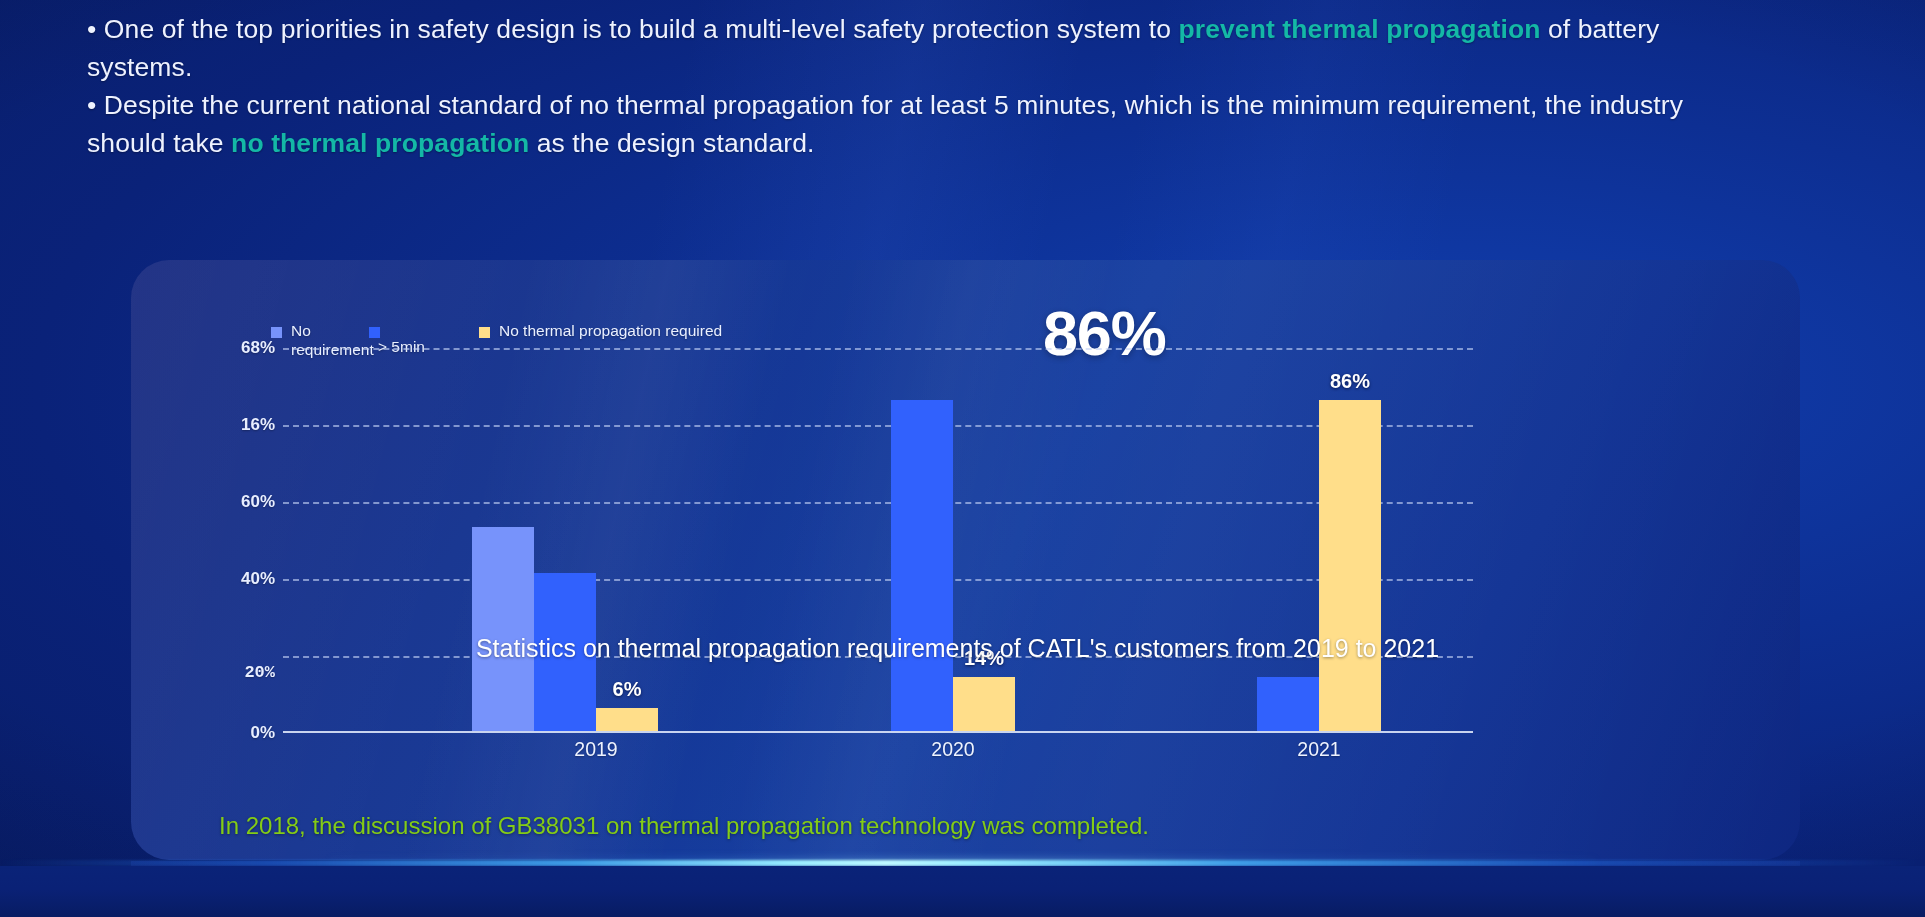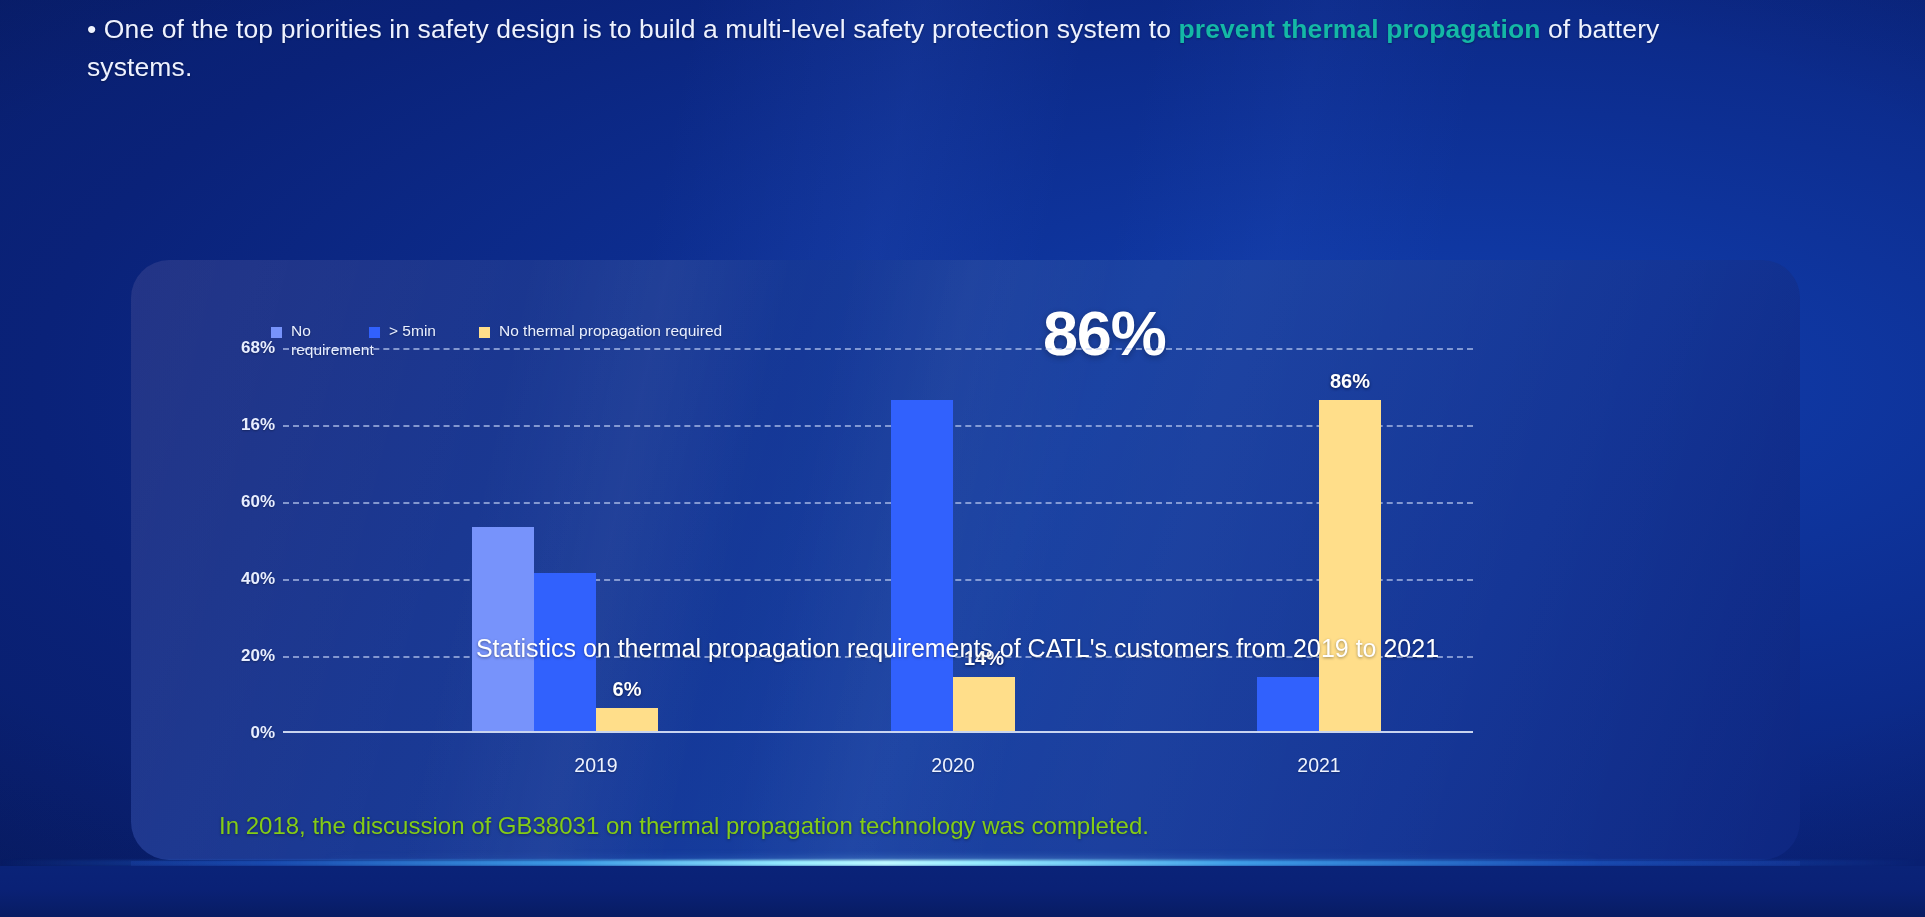--- a/index.html
+++ b/index.html
@@ -84,21 +84,21 @@
 
   
   .legend { position:absolute; left:140px; top:62px; display:flex; align-items:flex-start; }
   .legend-item { display:flex; align-items:flex-start; }
   .lg-swatch { width:11px; height:11px; margin-top:5px; flex:0 0 auto; }
   .lg-label {
     color:#eaf0ff; font-size:15.5px; line-height:18.5px;
     margin-left:9px; text-shadow:0 1px 2px rgba(0,0,0,.3);
   }
   .lg1 { width:98px; }
-  .lg2 { width:110px; }
+  .lg2 { width:110px;flex-direction:column; }
   .lg1 .lg-label { width:66px; }
 
   
   .callout { position:absolute; left:912px; top:42px; display:flex; align-items:center; }
   .callout-num {
     font-size:63px; font-weight:700; color:#ffffff; letter-spacing:-1.2px;
     line-height:1; text-shadow:0 2px 6px rgba(0,0,0,.3);
   }
   .callout-text {
     margin-left:14px; color:#ffffff; font-size:15.5px; font-weight:700;
@@ -123,21 +123,21 @@
   }
 
   .bars { position:absolute; left:0; right:0; bottom:2px; top:0; }
   .bar { position:absolute; bottom:0; }
   .bar-value {
     position:absolute; bottom:100%; left:50%; transform:translateX(-50%);
     margin-bottom:7px; color:#ffffff; font-size:20px; font-weight:700;
     white-space:nowrap; text-shadow:0 1px 3px rgba(5,20,70,.9);
   }
 
-  .xlabels { position:absolute; left:0; right:0; top:390px; height:30px;margin-top:16px; }
+  .xlabels { position:absolute; left:0; right:0; top:390px; height:30px; }
   .xlabel {
     position:absolute; transform:translateX(-50%);
     color:#eef3ff; font-size:19.5px; text-shadow:0 1px 2px rgba(0,0,0,.3);
   }
 
   .chart-title {
     position:absolute; left:0; right:16px; top:372px; text-align:center;
     color:#ffffff; font-size:25px; line-height:32px;
     text-shadow:0 1px 3px rgba(0,0,0,.4);
   }
@@ -149,20 +149,21 @@
 </style>
 </head>
 <body>
 
 <div class="bg"></div>
 <div class="bg-sheen"></div>
 <div class="bg-vignette"></div>
 
 <div class="copy" id="copy">
     <p><span>•</span><span> One of the top priorities in safety design is to build a multi-level safety protection system to </span><b>prevent thermal propagation</b><span> of battery systems.</span></p>
+    <p><span>•</span><span> Despite the current national standard of no thermal propagation for at least 5 minutes, which is the minimum requirement, the industry should take </span><b>no thermal propagation</b><span> as the design standard.</span></p>
   </div>
 
 <div class="card">
   <div class="card-sheen"></div>
 
   <div class="legend" id="legend">
       <div class="legend-item lg1">
         <span class="lg-swatch" style="background: rgb(119, 147, 251);"></span>
         <span class="lg-label">No requirement</span>
       </div>
@@ -176,21 +177,21 @@
       </div>
     </div>
 
   <div class="callout">
     <div class="callout-num">86%</div>
   </div>
 
   <div class="plot">
     <div class="ylabels" id="ylabels">
         <div class="ylabel" style="top: 385px;">0%</div>
-        <div class="ylabel" style="top: 308px;">20%</div>
+        <div class="ylabel" style="top: 324px; font-family: Liberation Mono, monospace;">20%</div>
         <div class="ylabel" style="top: 231px;">40%</div>
         <div class="ylabel" style="top: 154px;">60%</div>
         <div class="ylabel" style="top: 77px;">16%</div>
         <div class="ylabel" style="top: 0px;">68%</div>
       </div>
     <div id="gridlines">
         <div class="gridline" style="top: 308px;"></div>
         <div class="gridline" style="top: 231px;"></div>
         <div class="gridline" style="top: 154px;"></div>
         <div class="gridline" style="top: 77px;"></div>

